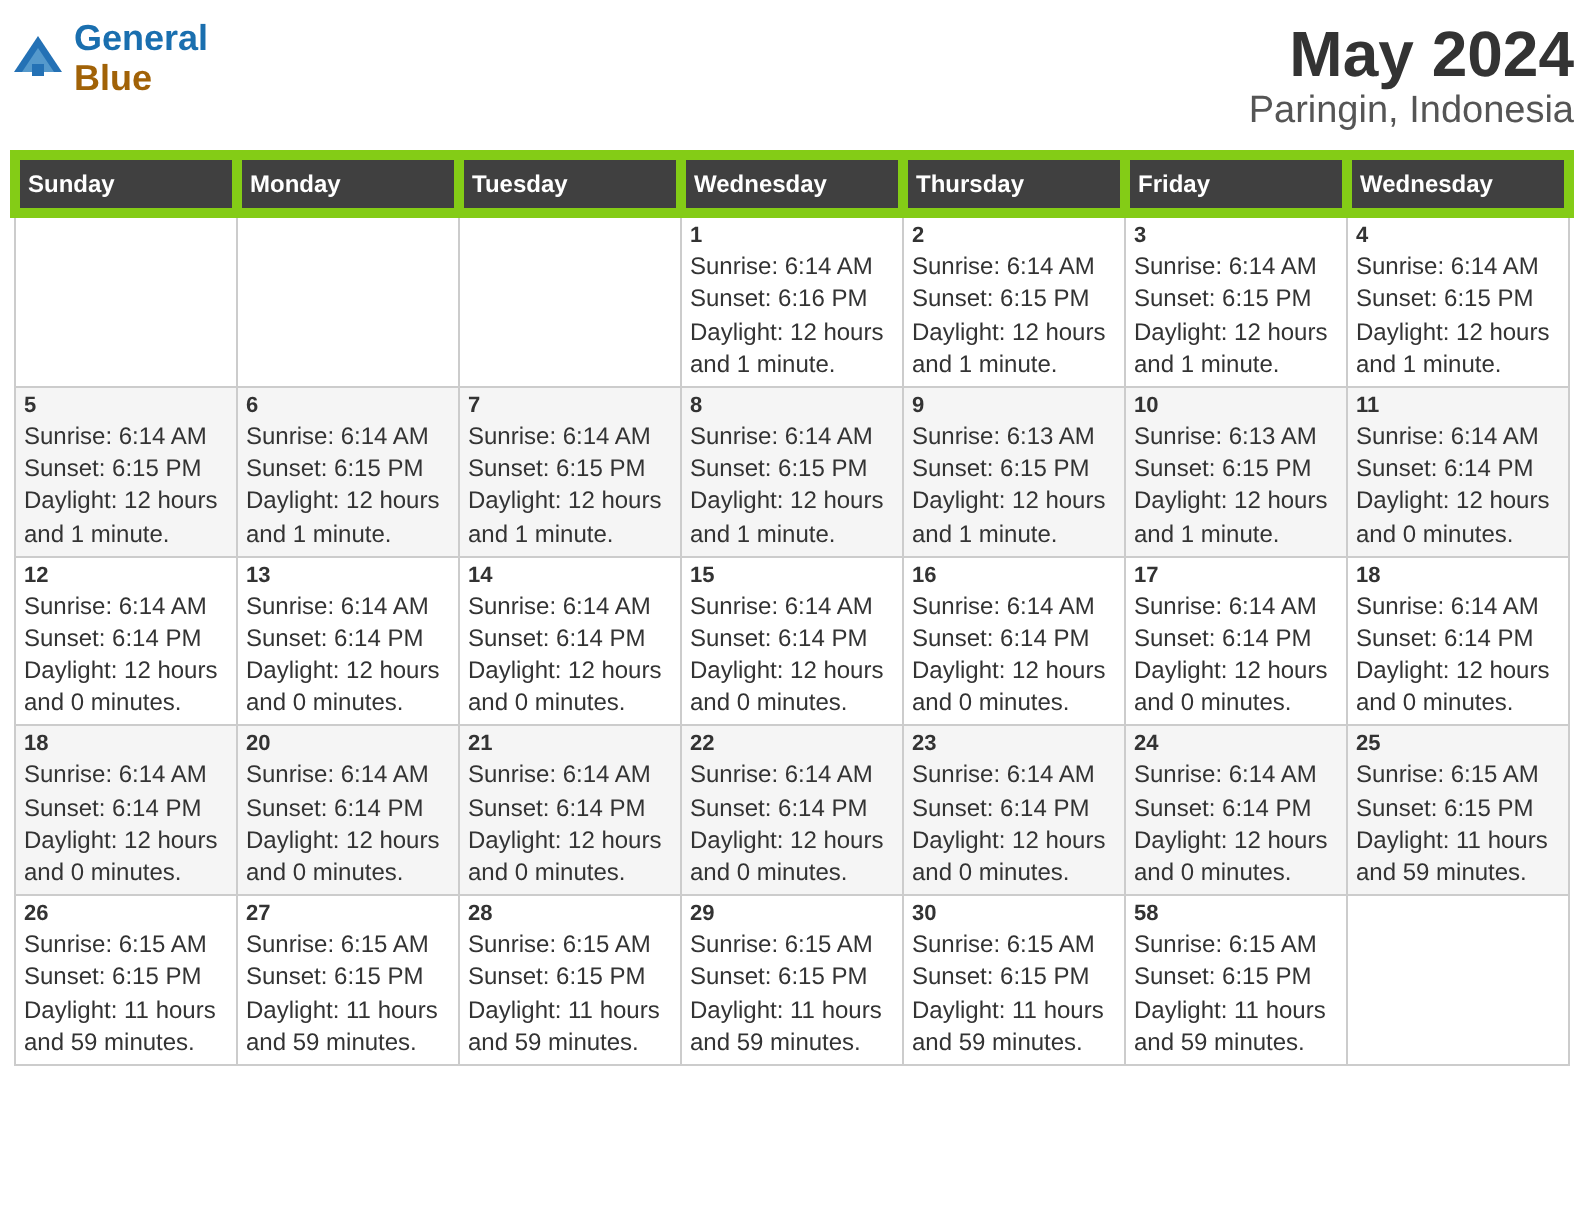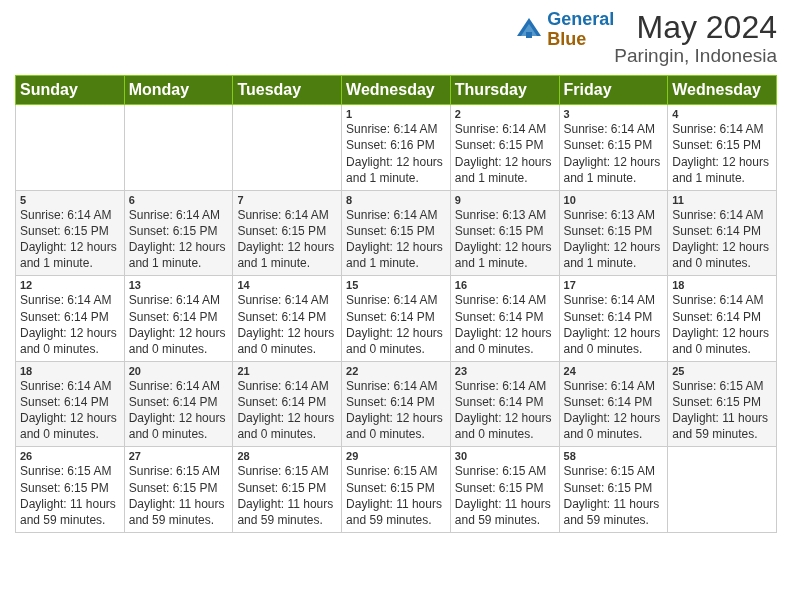--- a/index.html
+++ b/index.html
@@ -6,24 +6,23 @@
     body {
       font-family: Arial, sans-serif;
       background: #fff;
       width: 792px;
       height: 612px;
       overflow: hidden;
     }
     .page {
       width: 792px;
       height: 543px;
-      padding: 10px 15px;
+      padding: 10px 5px;
       display: flex;
       flex-direction: column;
-      align-items: flex-end;
     }
     .header {
       display: flex;
       justify-content: space-between;
       align-items: flex-start;
       margin-bottom: 8px;
     }
     .logo {
       display: flex;
       align-items: center;
@@ -40,43 +39,43 @@
     }
     .logo-icon {
       width: 28px;
       height: 28px;
     }
     .title-block {
       text-align: right;
     }
     .month-title {
       font-size: 32px;
-      font-weight: normal;
+      font-weight: bold;
       color: #333;
       line-height: 1.1;
     }
     .location {
       font-size: 19px;
       color: #555;
     }
     .calendar {
       flex: 1;
       border: 1px solid #ccc;
       border-collapse: collapse;
       width: 100%;
       table-layout: fixed;
     }
     .calendar th {
-      background-color: #4d7c0f;
+      background-color: #404040;
       color: #fff;
-      font-size: 16px;
+      font-size: 12px;
       font-weight: bold;
       padding: 5px 4px;
       text-align: left;
-      border: 1px solid #84cc16;
+      border: 5px solid #84cc16;
     }
     .calendar td {
       vertical-align: top;
       border: 1px solid #ccc;
       padding: 3px 4px;
       font-size: 9.5px;
       color: #333;
       background: #fff;
     }
     .calendar tr:nth-child(even) td {

